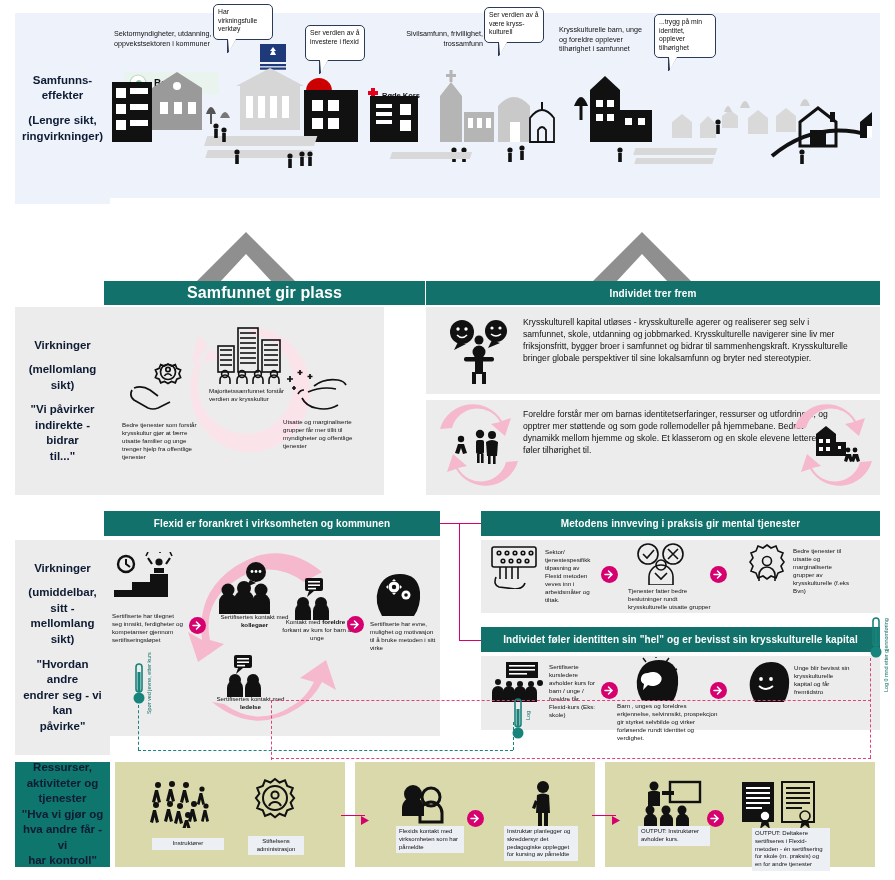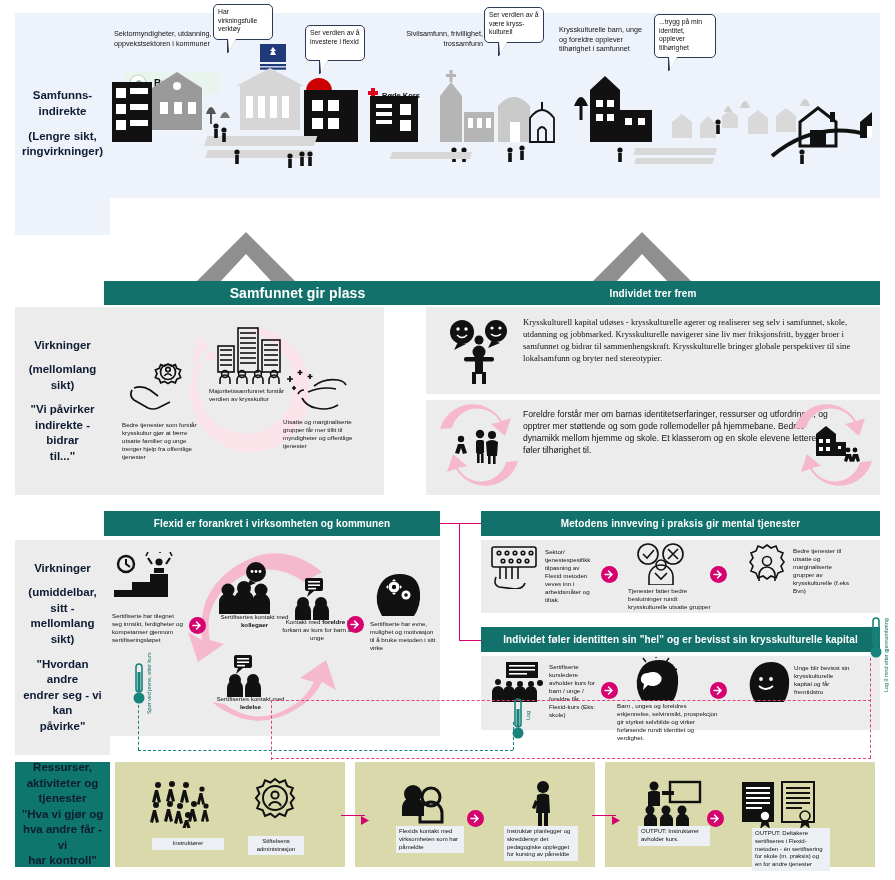--- a/index.html
+++ b/index.html
@@ -45,23 +45,23 @@
   .sol-v{position:absolute;border-left:1.3px solid #d6006e;width:0;}
 
   .ico{position:absolute;}
 </style>
 </head>
 <body>
 
 <div class="canvas">
 
   <div class="band panel-light" style="left:15px;top:13px;width:865px;height:185px;"></div>
-  <div class="band rowlabel" style="left:15px;top:13px;width:95px;height:222px;background:#eef3fb;">
+  <div class="band rowlabel" style="left:15px;top:13px;width:95px;height:191px;background:#eef3fb;">
      <span class="ln">Samfunns-</span>
-     <span class="ln">indirekte</span>
+     <span class="ln">effekter</span>
      <span class="sp"></span>
      <span class="ln">(Lengre sikt,</span>
      <span class="ln">ringvirkninger)</span>
   </div>
 
   <div class="txt" style="left:114px;top:29px;width:115px;">Sektormyndigheter, utdanning, oppvekstsektoren i kommuner</div>
   <div class="txt" style="left:383px;top:29px;width:100px;text-align:right;">Sivilsamfunn, frivillighet, trossamfunn</div>
   <div class="txt" style="left:559px;top:25px;width:90px;">Krysskulturelle barn, unge og foreldre opplever tilhørighet i samfunnet</div>
 
   <div class="bub" style="left:213px;top:4px;width:60px;height:36px;">Har virkningsfulle verktøy</div>
@@ -235,21 +235,21 @@
     <svg width="100" height="50" viewBox="0 0 100 50">
         <path d="M50 0 L100 50 L76 50 L50 22 L24 50 L0 50z" fill="#8f8f8f"></path>
       </svg>
   </div>
   <div class="ico" style="left:592px;top:232px;width:100px;height:50px;">
     <svg width="100" height="50" viewBox="0 0 100 50">
         <path d="M50 0 L100 50 L76 50 L50 22 L24 50 L0 50z" fill="#8f8f8f"></path>
       </svg>
   </div>
 
-  <div class="band teal-bar" style="left:104px;top:281px;width:321px;height:24px;font-size:14px;padding-left:33px;">Samfunnet gir plass</div>
+  <div class="band teal-bar" style="left:104px;top:281px;width:321px;height:24px;font-size:16px;">Samfunnet gir plass</div>
   <div class="band teal-bar" style="left:426px;top:281px;width:454px;height:24px;font-size:10px;">Individet trer frem</div>
 
   <div class="band rowlabel" style="left:15px;top:307px;width:95px;height:188px;">
      <span class="ln">Virkninger</span>
      <span class="sp"></span>
      <span class="ln">(mellomlang sikt)</span>
      <span class="sp"></span>
      <span class="ln">"Vi påvirker</span>
      <span class="ln">indirekte - bidrar</span>
      <span class="ln">til..."</span>
@@ -346,21 +346,21 @@
       <g fill="#fff">
         <circle cx="10" cy="11" r="1.7"></circle>
           <circle cx="18" cy="11" r="1.7"></circle>
         <path d="M9 17 q5 5 10 0" stroke="#fff" stroke-width="1.6" fill="none"></path>
         <circle cx="44" cy="10" r="1.6"></circle>
           <circle cx="52" cy="10" r="1.6"></circle>
         <path d="M43 16 q5 4 10 0" stroke="#fff" stroke-width="1.5" fill="none"></path>
       </g>
     </svg>
   </div>
-  <div class="txt-md" style="left:523px;top:317px;width:330px;font-family:Liberation Serif, serif;">Krysskulturell kapital utløses - krysskulturelle agerer og realiserer seg selv i samfunnet, skole, utdanning og jobbmarked. Krysskulturelle navigerer sine liv mer friksjonsfritt, bygger broer i samfunnet og bidrar til sammenhengskraft. Krysskulturelle bringer globale perspektiver til sine lokalsamfunn og bryter ned stereotypier.</div>
+  <div class="txt-md" style="left:523px;top:317px;width:330px;">Krysskulturell kapital utløses - krysskulturelle agerer og realiserer seg selv i samfunnet, skole, utdanning og jobbmarked. Krysskulturelle navigerer sine liv mer friksjonsfritt, bygger broer i samfunnet og bidrar til sammenhengskraft. Krysskulturelle bringer globale perspektiver til sine lokalsamfunn og bryter ned stereotypier.</div>
 
   <div class="band panel" style="left:426px;top:400px;width:454px;height:95px;"></div>
   <div class="ico" style="left:436px;top:404px;width:86px;height:84px;">
     <svg width="86" height="84" viewBox="0 0 86 84">
       <path d="M16 24 a26 26 0 0 1 48 -6 l-9 2 l14 12 l6 -18 l-9 3 a34 34 0 0 0 -62 8z" fill="#f5b8cd"></path>
       <path d="M70 58 a26 26 0 0 1 -48 6 l9 -2 l-14 -12 l-6 18 l9 -3 a34 34 0 0 0 62 -8z" fill="#f5b8cd"></path>
       <g fill="#111">
         <circle cx="25" cy="35" r="3.2"></circle>
           <path d="M22 40 l-3 9 l4 1 2 -6 2 6 4 -1 -3 -9z"></path>
         <circle cx="44" cy="30" r="4.2"></circle>

